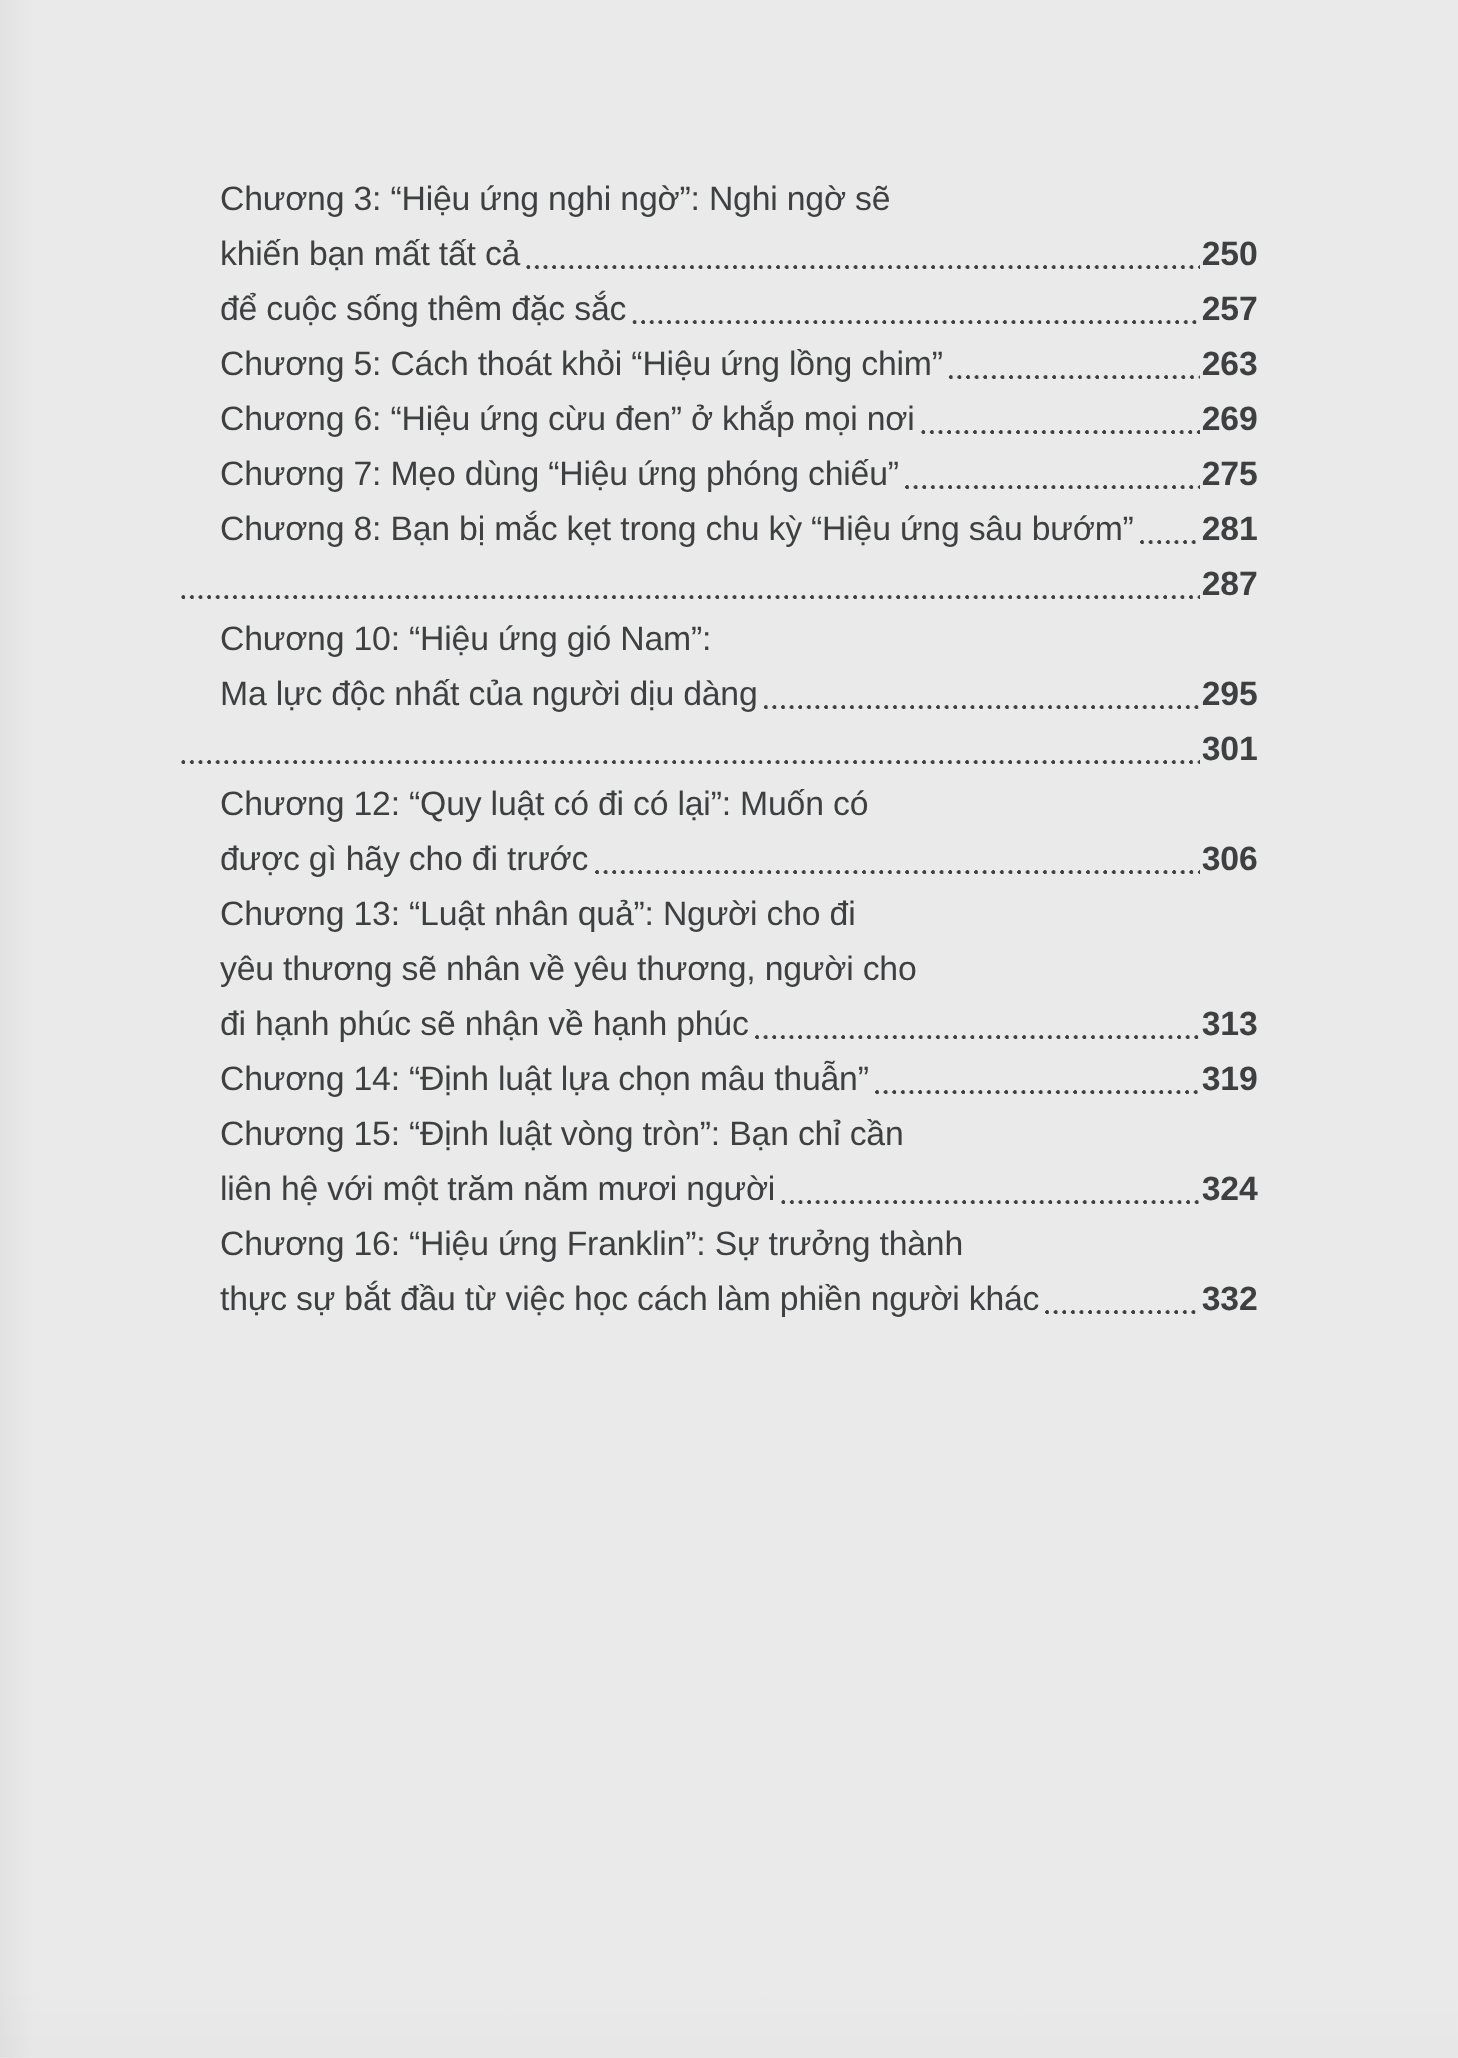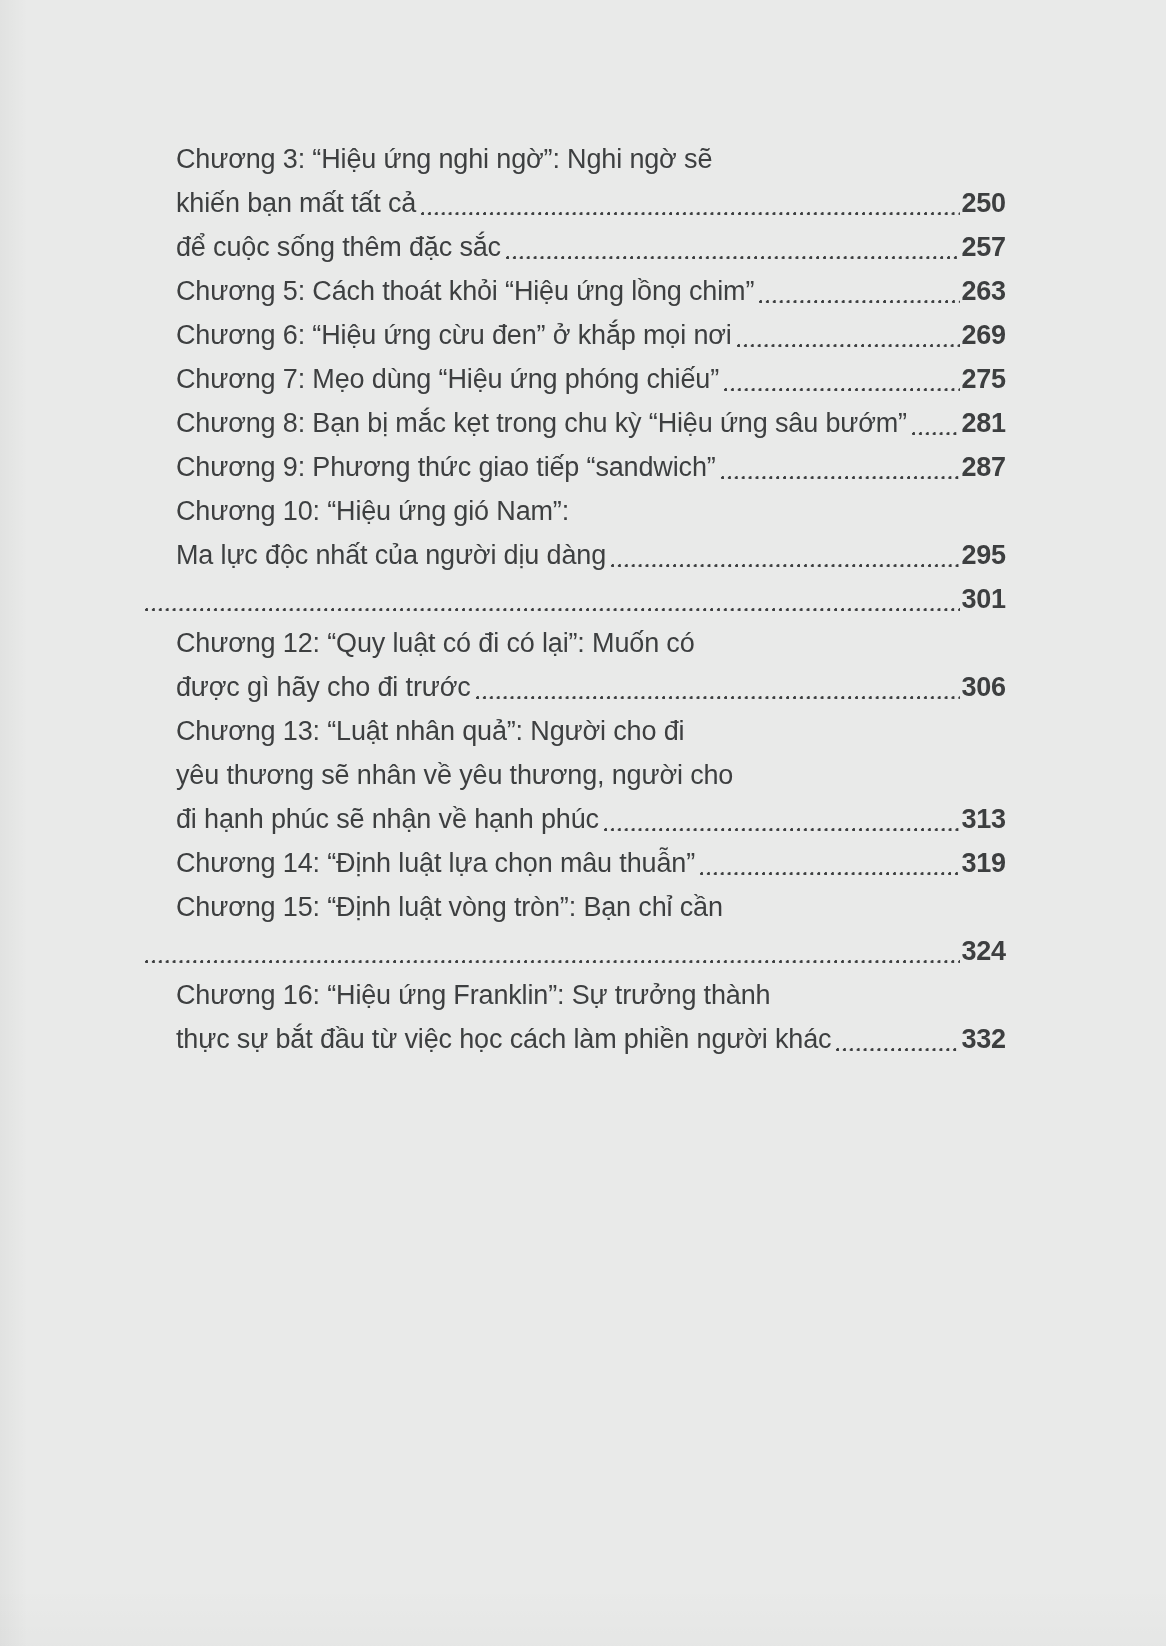--- a/index.html
+++ b/index.html
@@ -91,21 +91,20 @@
       <span class="toc-text">Chương 7: Mẹo dùng “Hiệu ứng phóng chiếu”</span>
       <span class="toc-leader"></span>
       <span class="toc-pagenum">275</span>
     </div>
     <div class="toc-row">
       <span class="toc-text">Chương 8: Bạn bị mắc kẹt trong chu kỳ “Hiệu ứng sâu bướm”</span>
       <span class="toc-leader"></span>
       <span class="toc-pagenum">281</span>
     </div>
     <div class="toc-row">
-      <span class="toc-text">Chương 9: Phương thức giao tiếp “sandwich”</span>
       <span class="toc-leader"></span>
       <span class="toc-pagenum">287</span>
     </div>
     <div class="toc-row">
       <span class="toc-text">Chương 10: “Hiệu ứng gió Nam”:</span>
     </div>
     <div class="toc-row">
       <span class="toc-text">Ma lực độc nhất của người dịu dàng</span>
       <span class="toc-leader"></span>
       <span class="toc-pagenum">295</span>
@@ -135,20 +134,21 @@
     </div>
     <div class="toc-row">
       <span class="toc-text">Chương 14: “Định luật lựa chọn mâu thuẫn”</span>
       <span class="toc-leader"></span>
       <span class="toc-pagenum">319</span>
     </div>
     <div class="toc-row">
       <span class="toc-text">Chương 15: “Định luật vòng tròn”: Bạn chỉ cần</span>
     </div>
     <div class="toc-row">
+      <span class="toc-text">liên hệ với một trăm năm mươi người</span>
       <span class="toc-leader"></span>
       <span class="toc-pagenum">324</span>
     </div>
     <div class="toc-row">
       <span class="toc-text">Chương 16: “Hiệu ứng Franklin”: Sự trưởng thành</span>
     </div>
     <div class="toc-row">
       <span class="toc-text">thực sự bắt đầu từ việc học cách làm phiền người khác</span>
       <span class="toc-leader"></span>
       <span class="toc-pagenum">332</span>

